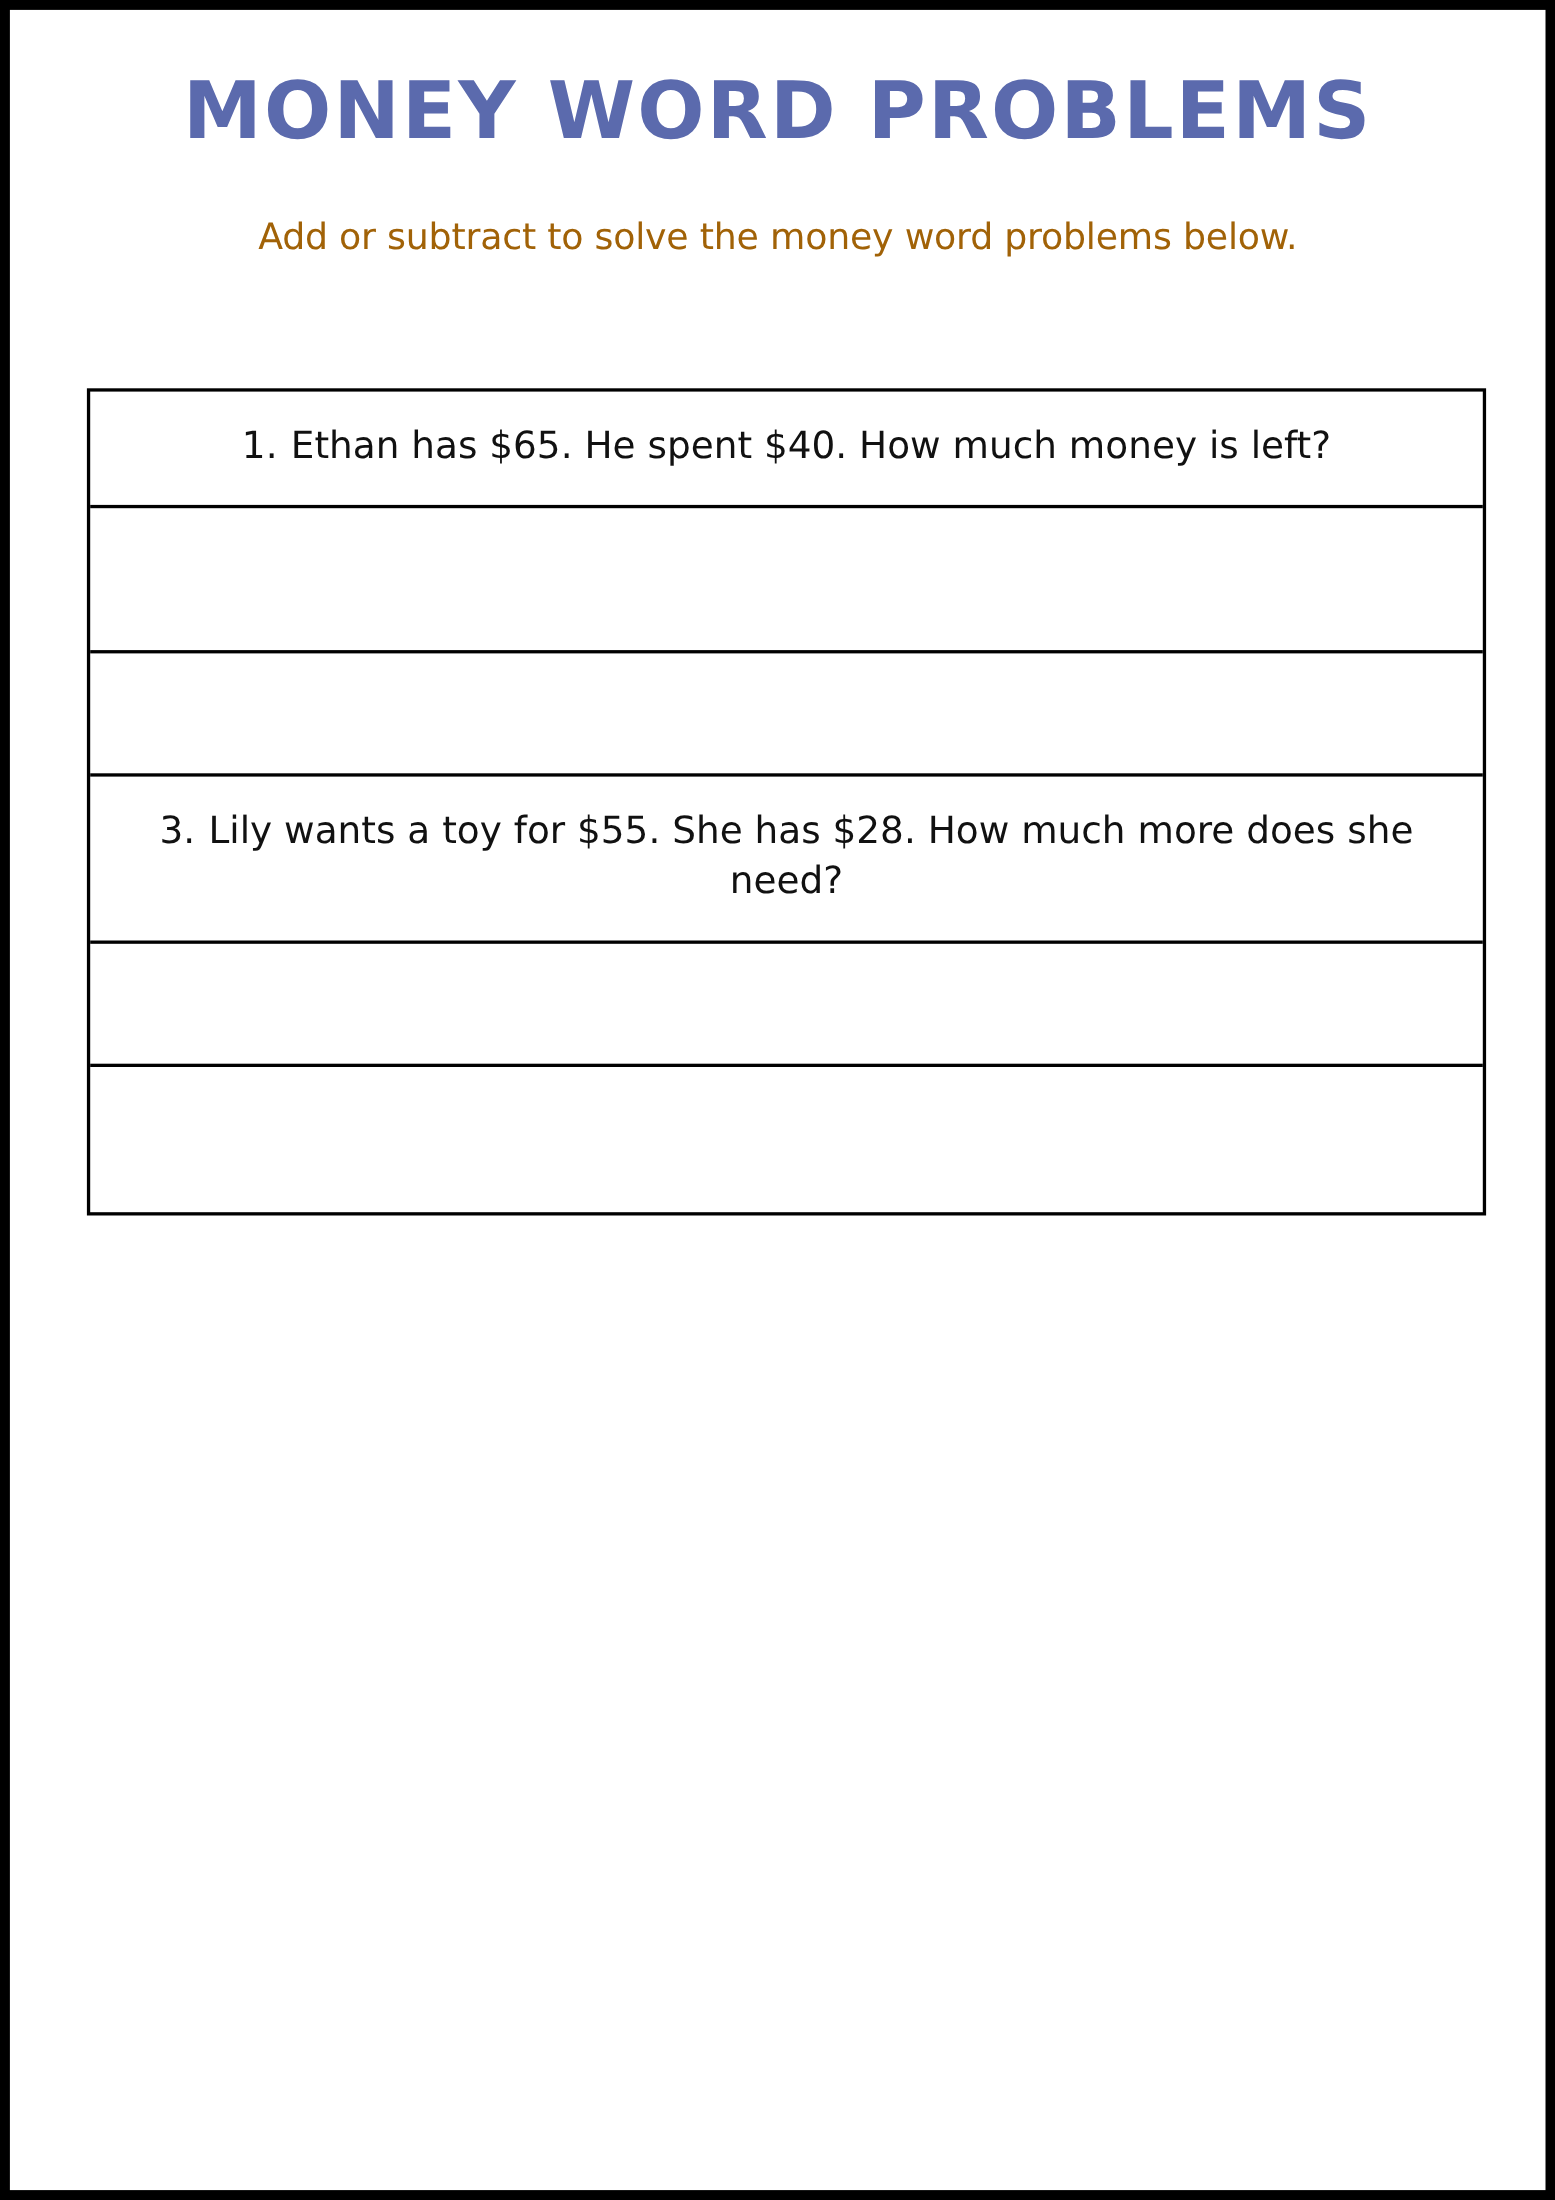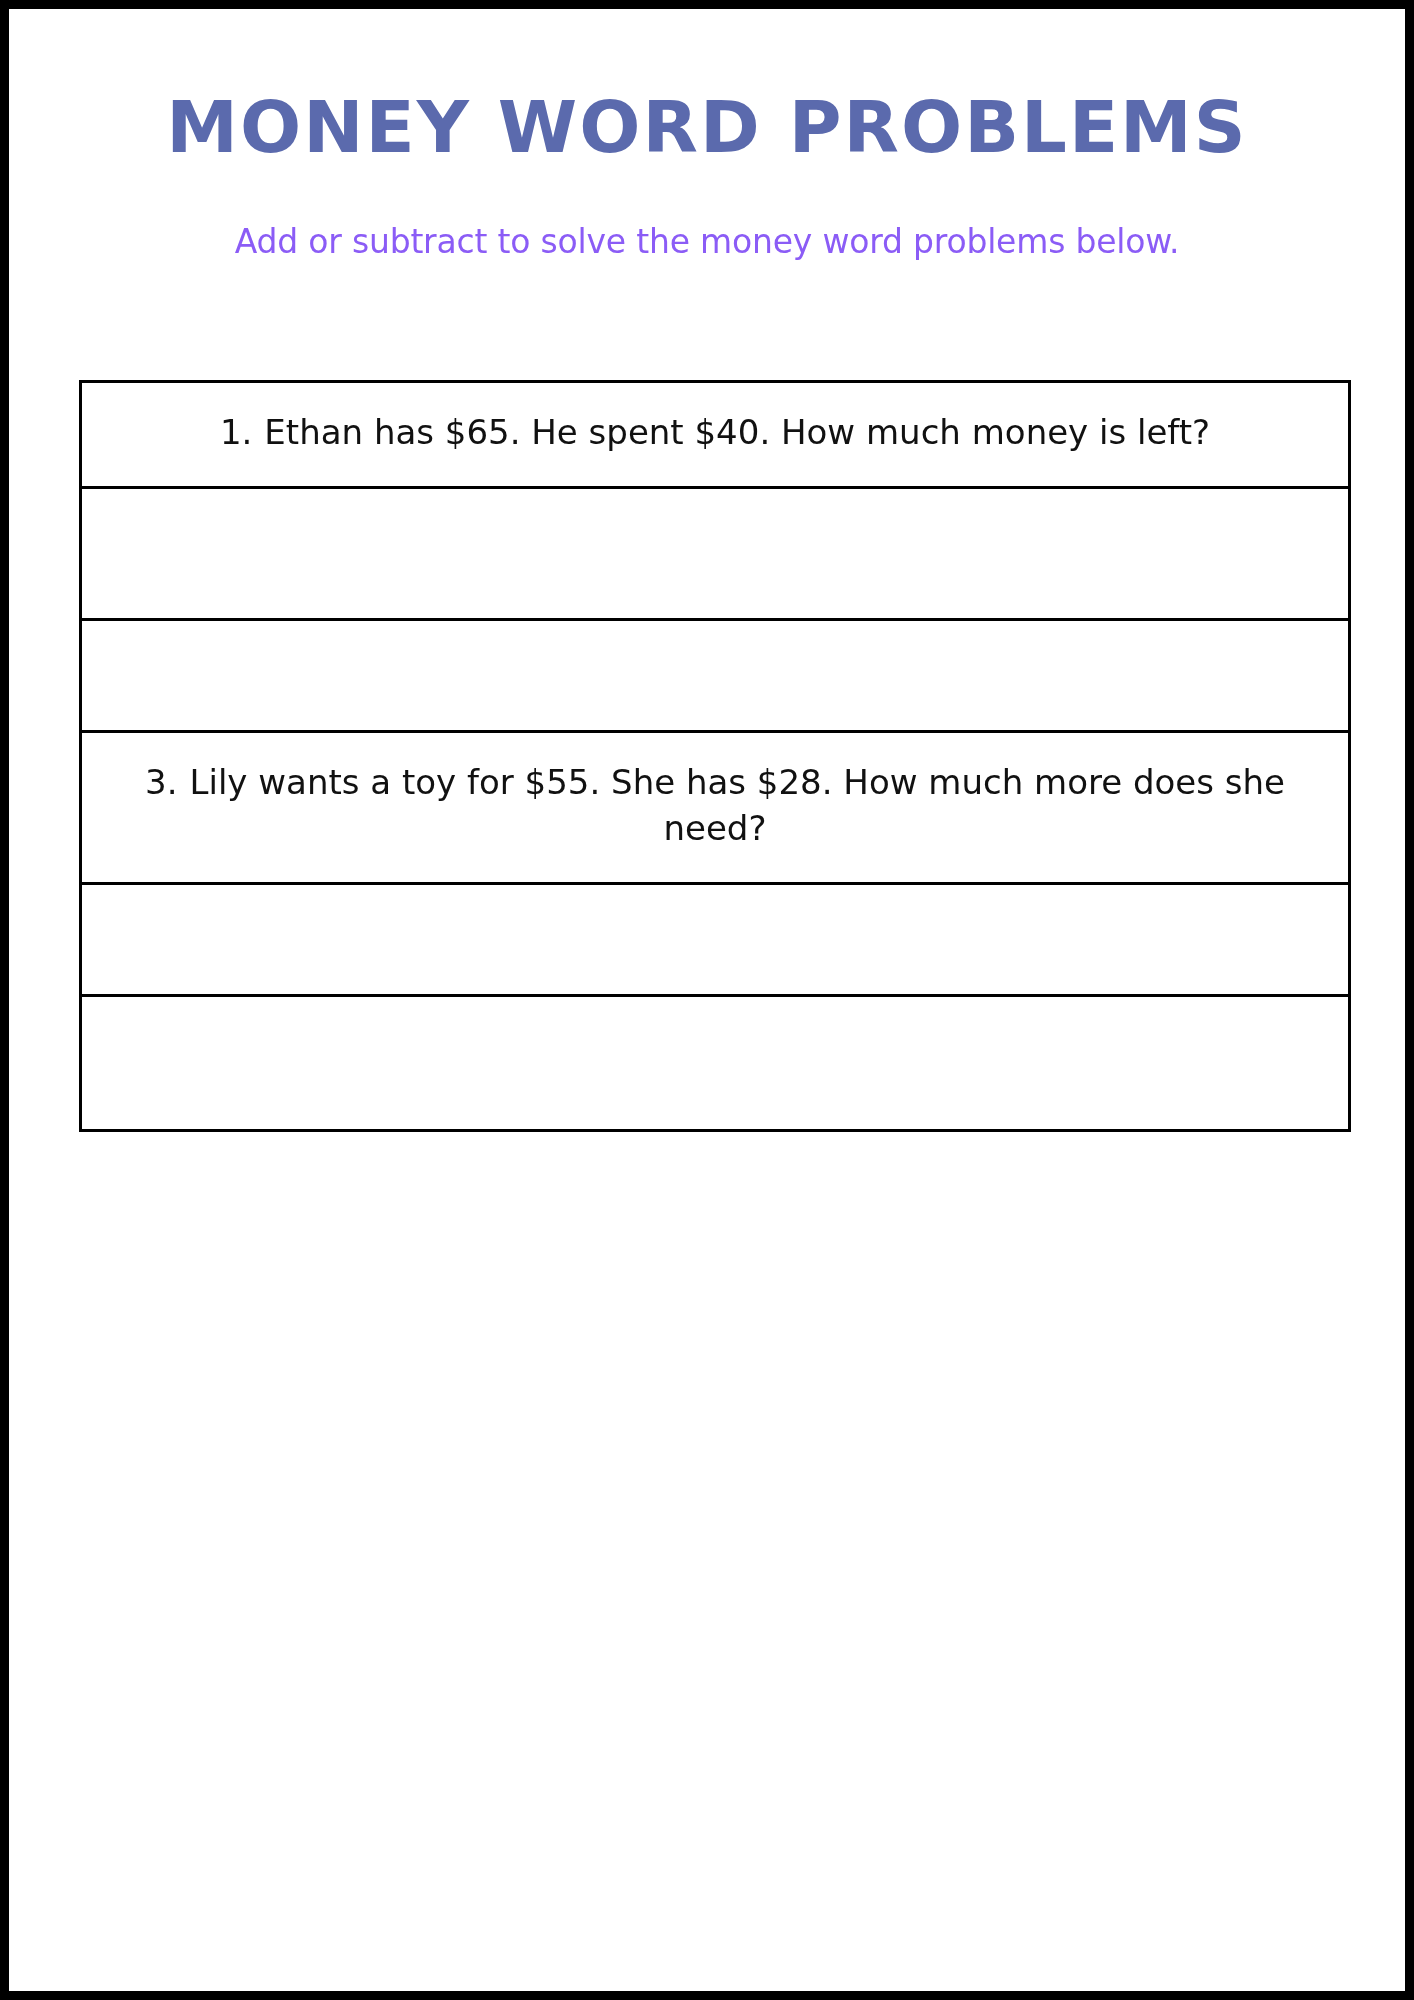--- a/index.html
+++ b/index.html
@@ -23,37 +23,37 @@
     background: #ffffff;
     box-sizing: border-box;
     border: 9px solid #000000;
   }
   .inner {
     position: absolute;
     left: 0;
     top: 0;
     right: 0;
     bottom: 0;
-    padding: 81px 70px 0 70px;
+    padding: 54px 70px 0 70px;
     box-sizing: border-box;
   }
   .worksheet-title {
     text-align: center;
     color: #5b6aad;
     font-family: "DejaVu Sans", sans-serif;
     font-weight: bold;
     font-size: 72px;
     letter-spacing: 2px;
     line-height: 1.05;
     margin: 0;
     padding: 0 0 0 0;
   }
   .instructions {
     text-align: center;
-    color: #8b5cf6;
+    color: #a16207;
     font-size: 33px;
     font-family: "DejaVu Sans", sans-serif;
     margin-top: 56px;
     letter-spacing: -0.2px;
   }
   .problems-table {
     margin-top: 119px;
     width: 1272px;
     margin-left: auto;
     margin-right: auto;

